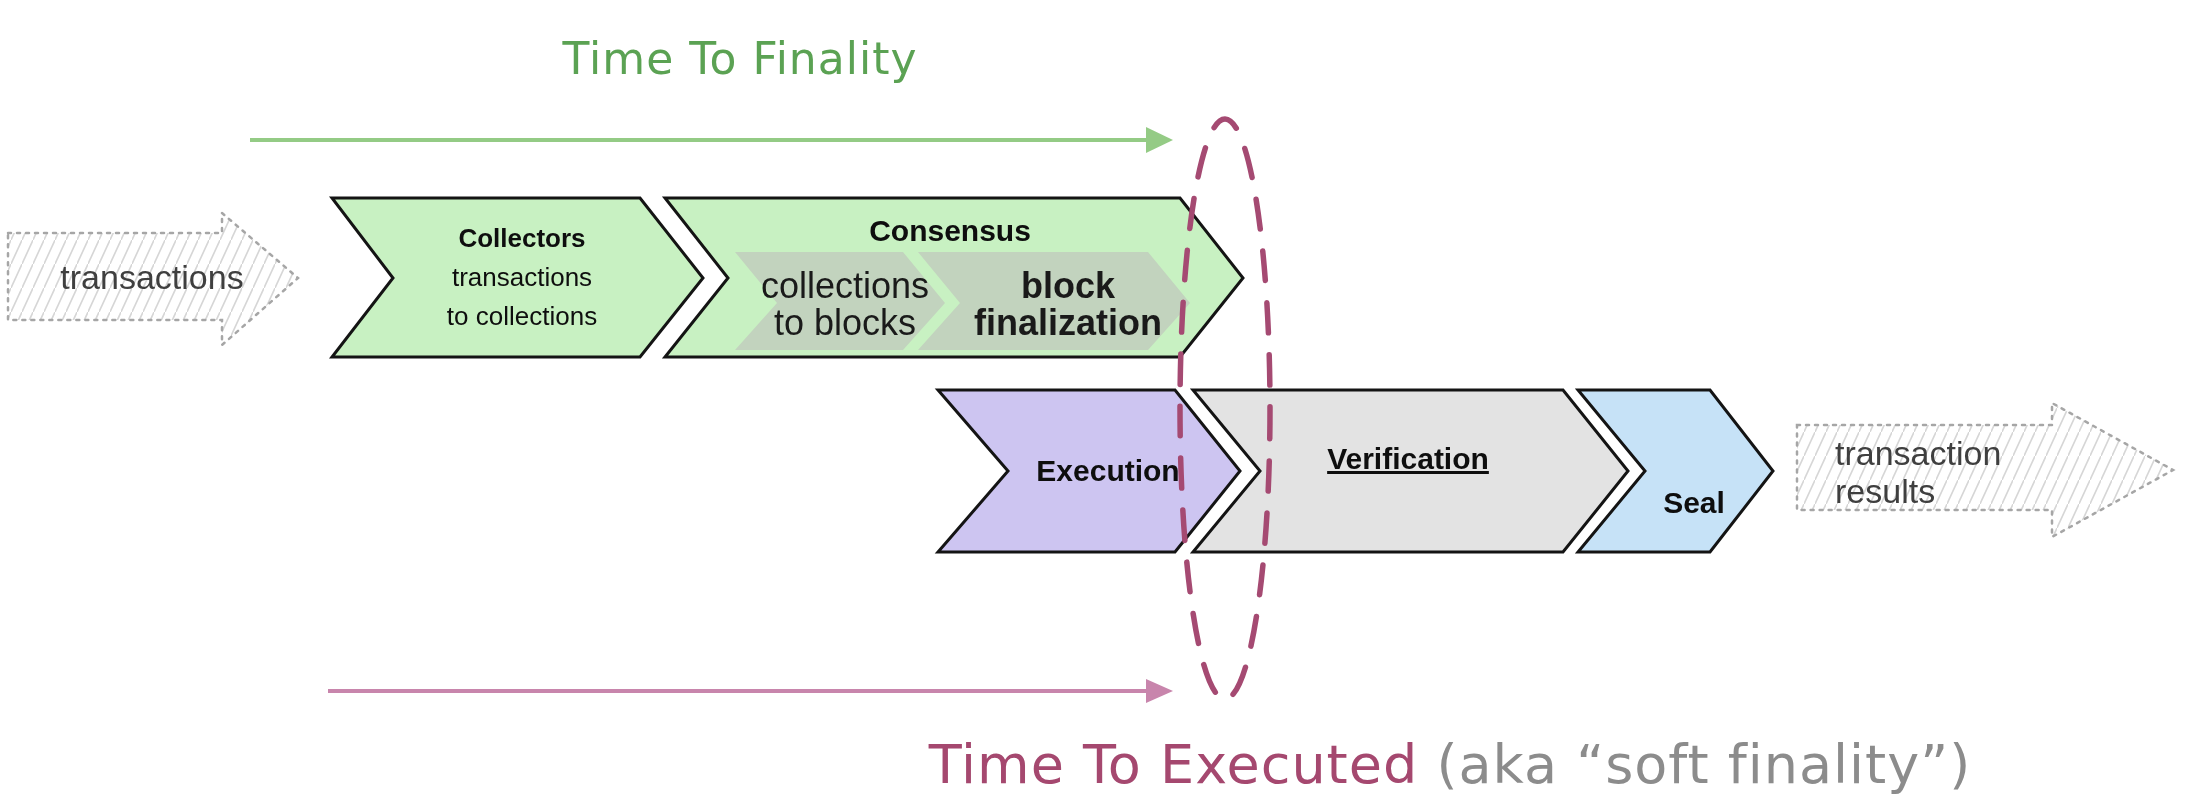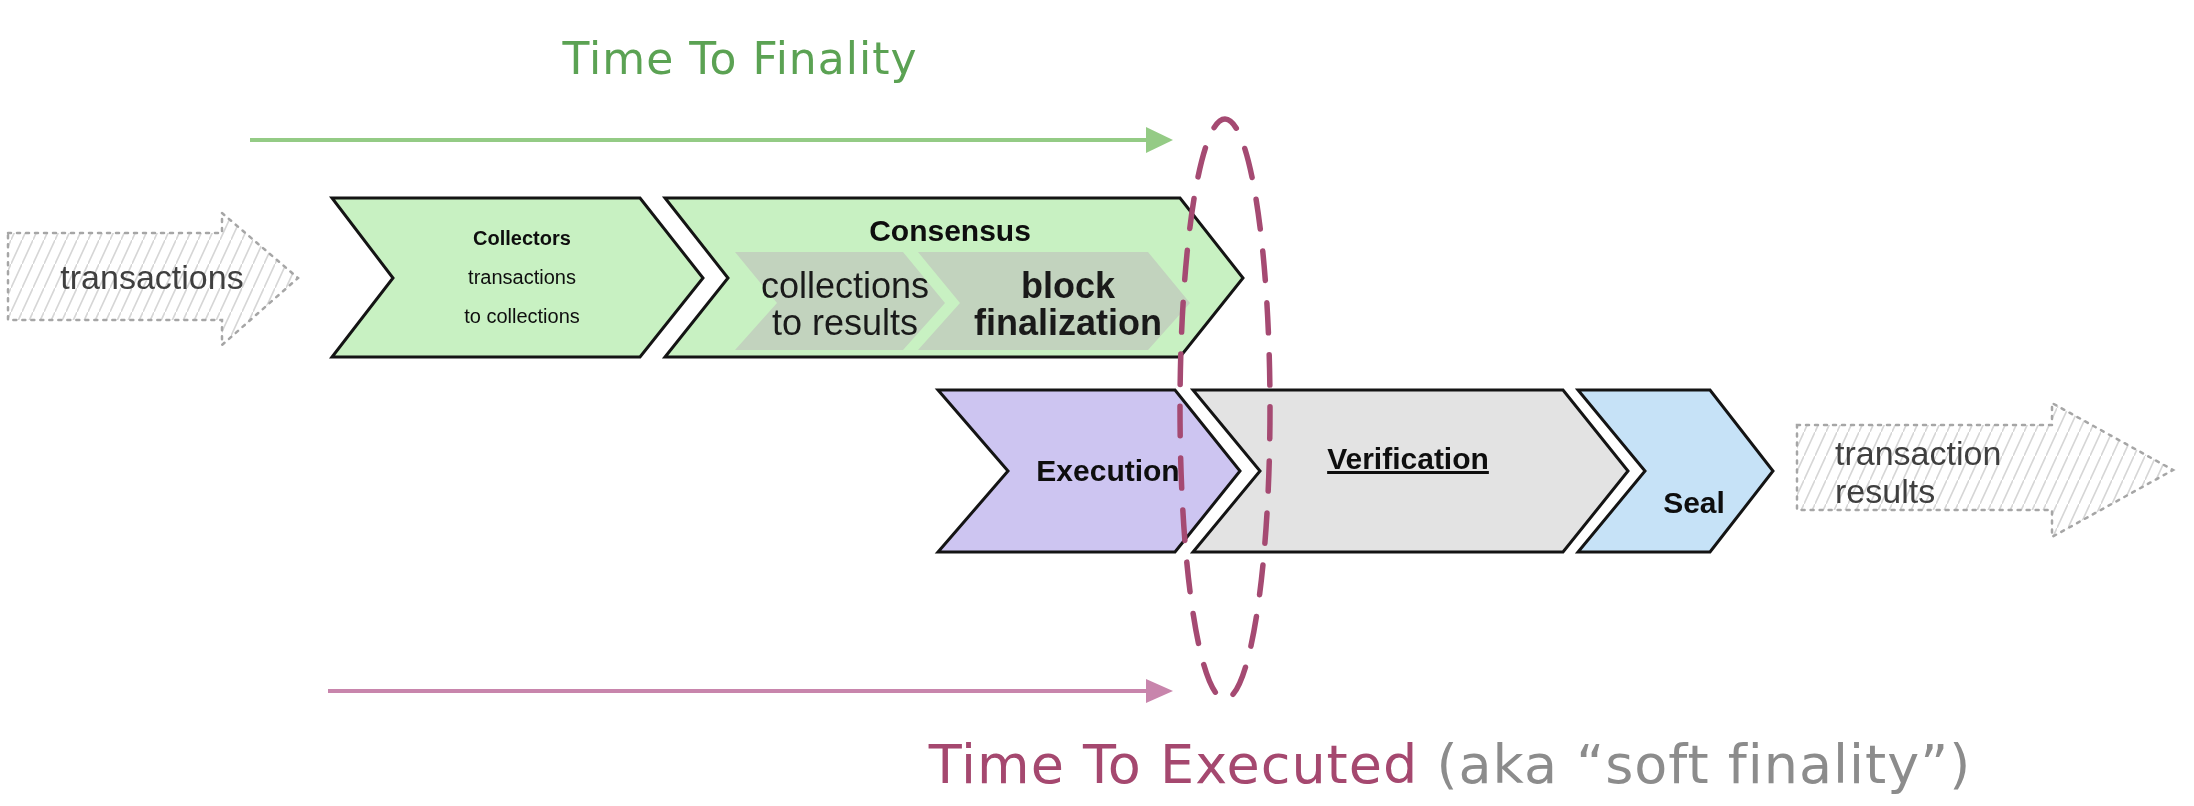--- a/index.html
+++ b/index.html
@@ -21,21 +21,21 @@
     color:#5BA253;
   }
   .title-bottom {
     left:1450px; top:764px;
     font-family:"DejaVu Sans", sans-serif;
     font-size:54px; letter-spacing:1px;
     color:#A5486F;
   }
   .title-bottom .note { color:#8C8C8C; white-space:pre;margin-top:16px; }
 
-  .stage-label { font-size:20px; line-height:39px; color:#0e0e0e; }
+  .stage-label { font-size:26px; line-height:39px; color:#0e0e0e; }
   .stage-label .hd { font-weight:bold; }
   .stage-title { font-size:30px; font-weight:bold; color:#0e0e0e; }
   .sub-label { font-size:36px; line-height:37px; color:#1a1a1a; }
 
   .sketch-label { font-size:34px; line-height:38px; color:#3F3F3F; }
   .sketch-left  { left:152px; top:277px; }
   .sketch-right { left:1835px; top:472px; transform:translate(0,-50%); text-align:left; }
 
   .pos-collectors { left:522px;  top:277px; }
   .pos-consensus  { left:950px;  top:231px; }
@@ -86,21 +86,21 @@
   <div class="txt stage-label pos-collectors">
     <div class="hd">Collectors</div>
     <div>transactions</div>
     <div>to collections</div>
   </div>
 
   <div class="txt stage-title pos-consensus">Consensus</div>
 
   <div class="txt sub-label pos-sub1">
     <div>collections</div>
-    <div>to results</div>
+    <div>to blocks</div>
   </div>
 
   <div class="txt sub-label pos-sub2">
     <div>block</div>
     <div>finalization</div>
   </div>
 
   <div class="txt stage-title pos-execution">Execution</div>
 
   <div class="txt stage-title pos-verification">Verification</div>

